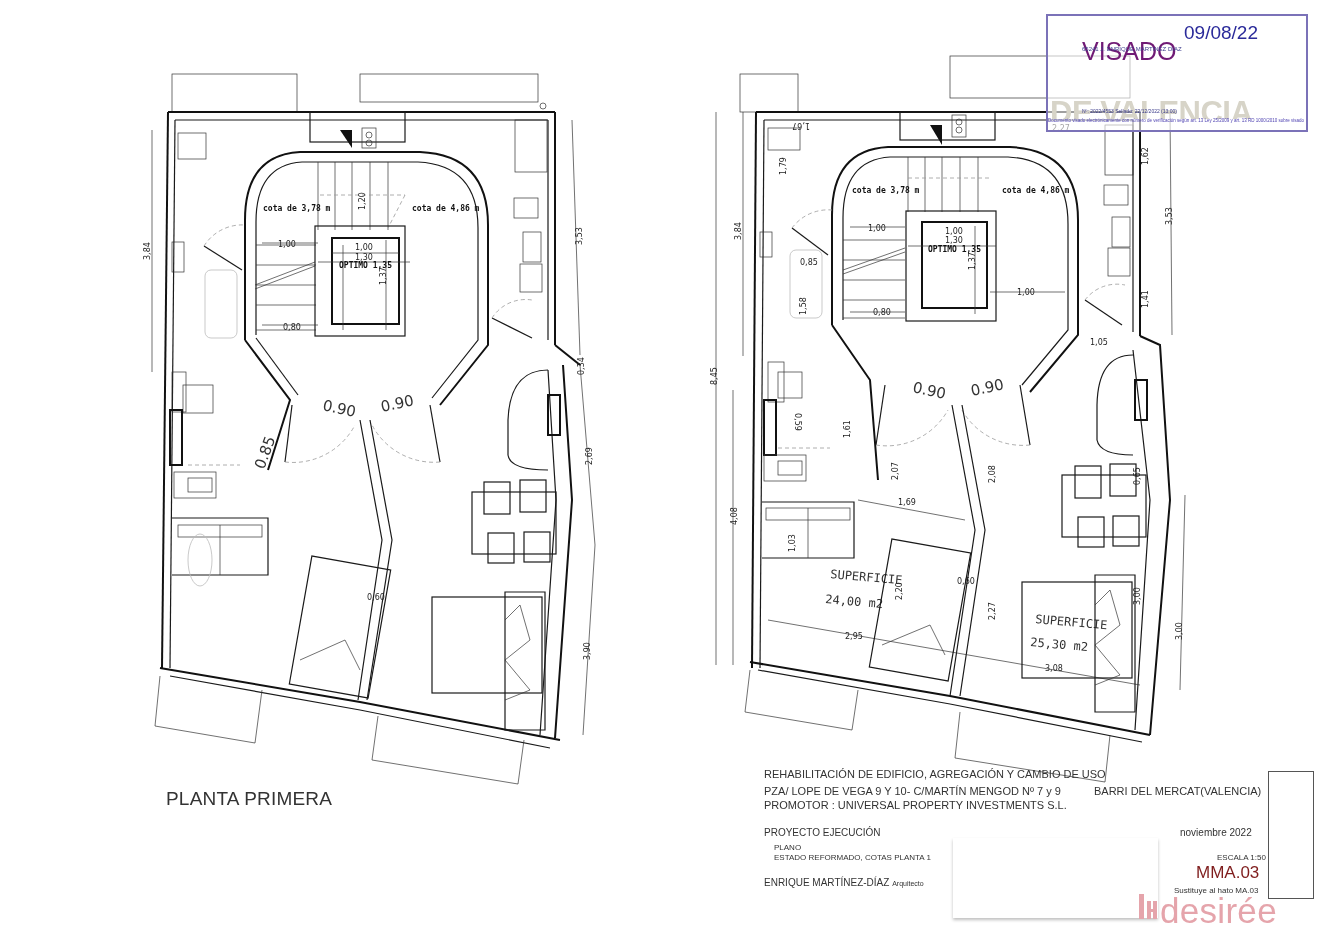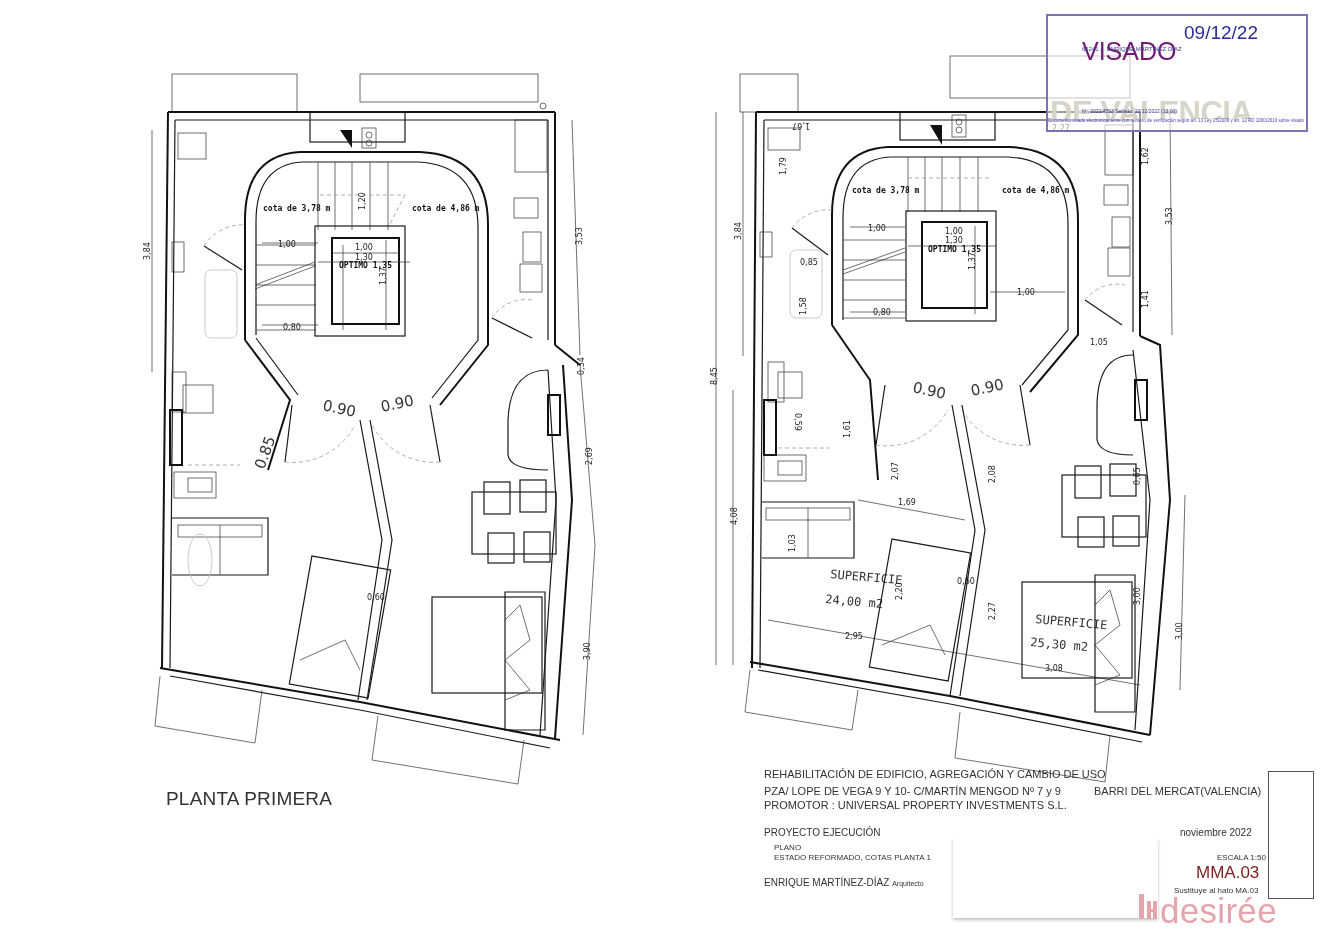--- a/index.html
+++ b/index.html
@@ -307,21 +307,21 @@
     <rect class="ln" x="880" y="545" width="80" height="130" transform="rotate(10 920 610)"></rect>
     <path class="lt" d="M 882 645 L 930 625 L 945 655"></path>
   </g>
 </svg>
 
 <div class="plan-label">PLANTA PRIMERA</div>
 
 <div class="stamp">
   <div class="bg" style="top:83px;height:20px;overflow:hidden">DE VALENCIA</div>
   <div class="visado">VISADO</div>
-  <div class="date">09/12/22</div>
+  <div class="date">09/08/22</div>
   <div class="who">65241 J. ENRIQUE MARTINEZ DIAZ</div>
   <div class="reg">Nº: 2022/4553    Sellado: 22/12/2022 (13:00)</div>
   <div class="legal">Documento visado electrónicamente con número de verificación según art. 13 Ley 25/2009 y art. 13 RD 1000/2010 sobre visado colegial</div>
 </div>
 
 <div>
   <div class="tb" style="left:764px;top:768px">REHABILITACIÓN DE EDIFICIO, AGREGACIÓN Y CAMBIO DE USO</div>
   <div class="tb" style="left:764px;top:785px">PZA/ LOPE DE VEGA 9 Y 10- C/MARTÍN MENGOD Nº 7 y 9</div>
   <div class="tb" style="left:1094px;top:785px">BARRI DEL MERCAT(VALENCIA)</div>
   <div class="tb" style="left:764px;top:799px">PROMOTOR : UNIVERSAL PROPERTY INVESTMENTS S.L.</div>

